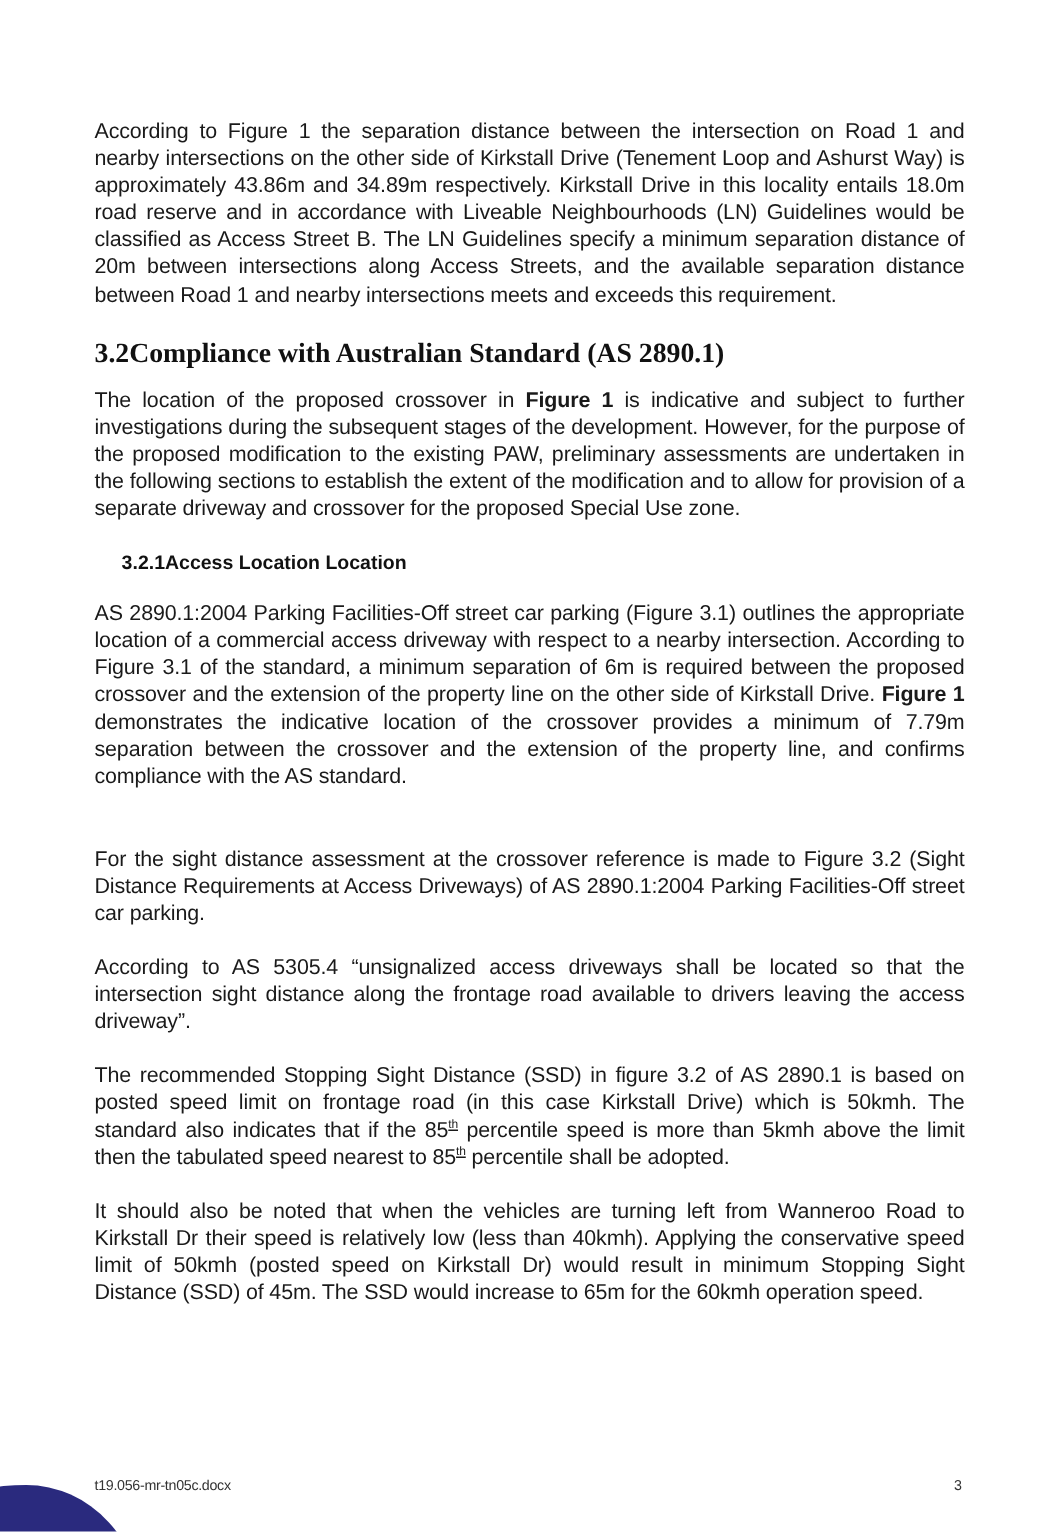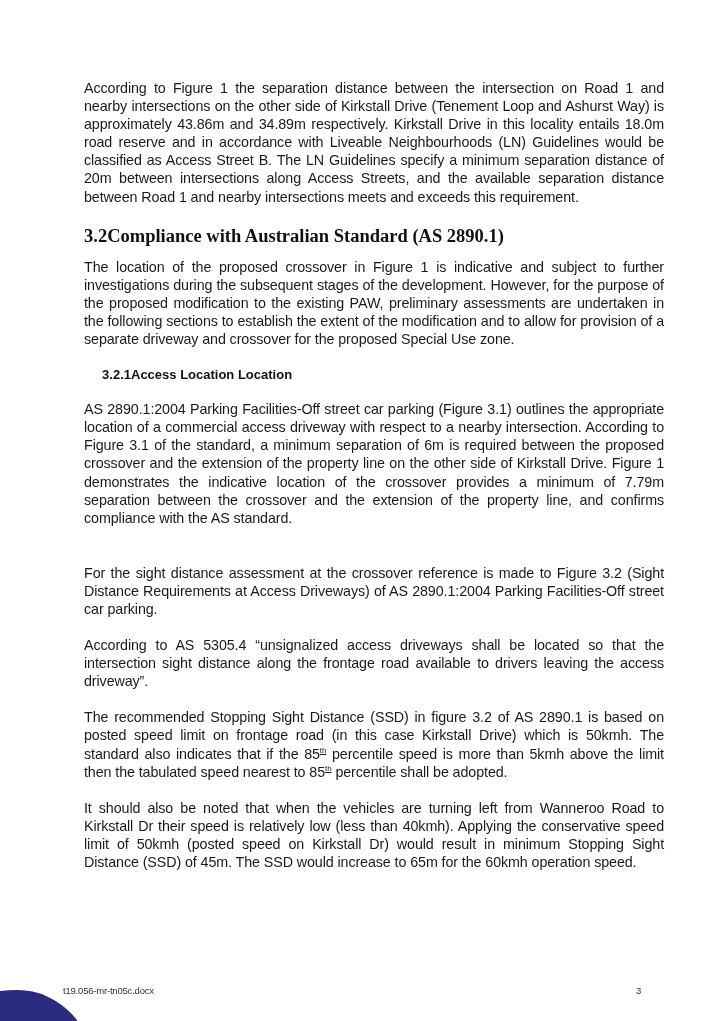--- a/index.html
+++ b/index.html
@@ -1,23 +1,23 @@
 <!DOCTYPE html>
 <html><head>
   <meta charset="utf-8">
   <style>
     html, body { margin: 0; padding: 0; background: #ffffff; }
     body { width: 706px; height: 1021px; position: relative; overflow: hidden; }
     .page { position: absolute; left: 0; top: 0; width: 706px; height: 1021px; background: #fff; }
-    .content { position: absolute; left: 63px; top: 79px; width: 580px; color: #1a1a1a; margin-left: 21px; }
+    .content { position: absolute; left: 63px; top: 79px; width: 580px; color: #1a1a1a; }
     p.body { margin: 0; font-family: "Liberation Sans", sans-serif; font-size: 14.3px; line-height: 18.1px; text-align: justify; letter-spacing: -0.1px; }
     .h2 { font-family: "Liberation Serif", serif; font-weight: bold; font-size: 18.5px; line-height: 22px; margin: 0; color: #111; }
     .h3 { font-family: "Liberation Sans", sans-serif; font-weight: bold; font-size: 13px; line-height: 16px; margin: 0; color: #111; }
     .h3 .num { display: inline-block; width: 47px; text-align: right; }
-    b { font-weight: normal; }
+    b { font-weight: bold; }
     sup { font-size: 8px; line-height: 0; vertical-align: super; text-decoration: underline; }
     .footer-left { position: absolute; left: 63px; top: 985px; font-family: "Liberation Sans Narrow", "Liberation Sans", sans-serif; font-size: 9.5px; color: #333; letter-spacing: -0.2px; }
     .footer-right { position: absolute; left: 636px; top: 985px; font-family: "Liberation Sans", sans-serif; font-size: 9.5px; color: #333; }
     .blob { position: absolute; left: -60px; top: 990px; width: 155px; height: 120px; background: #2a2a7e; border-radius: 50% 50% 0 0 / 30% 70% 0 0; }
   </style>
 </head>
 <body>
 
 <div class="page">
   <div class="content">

